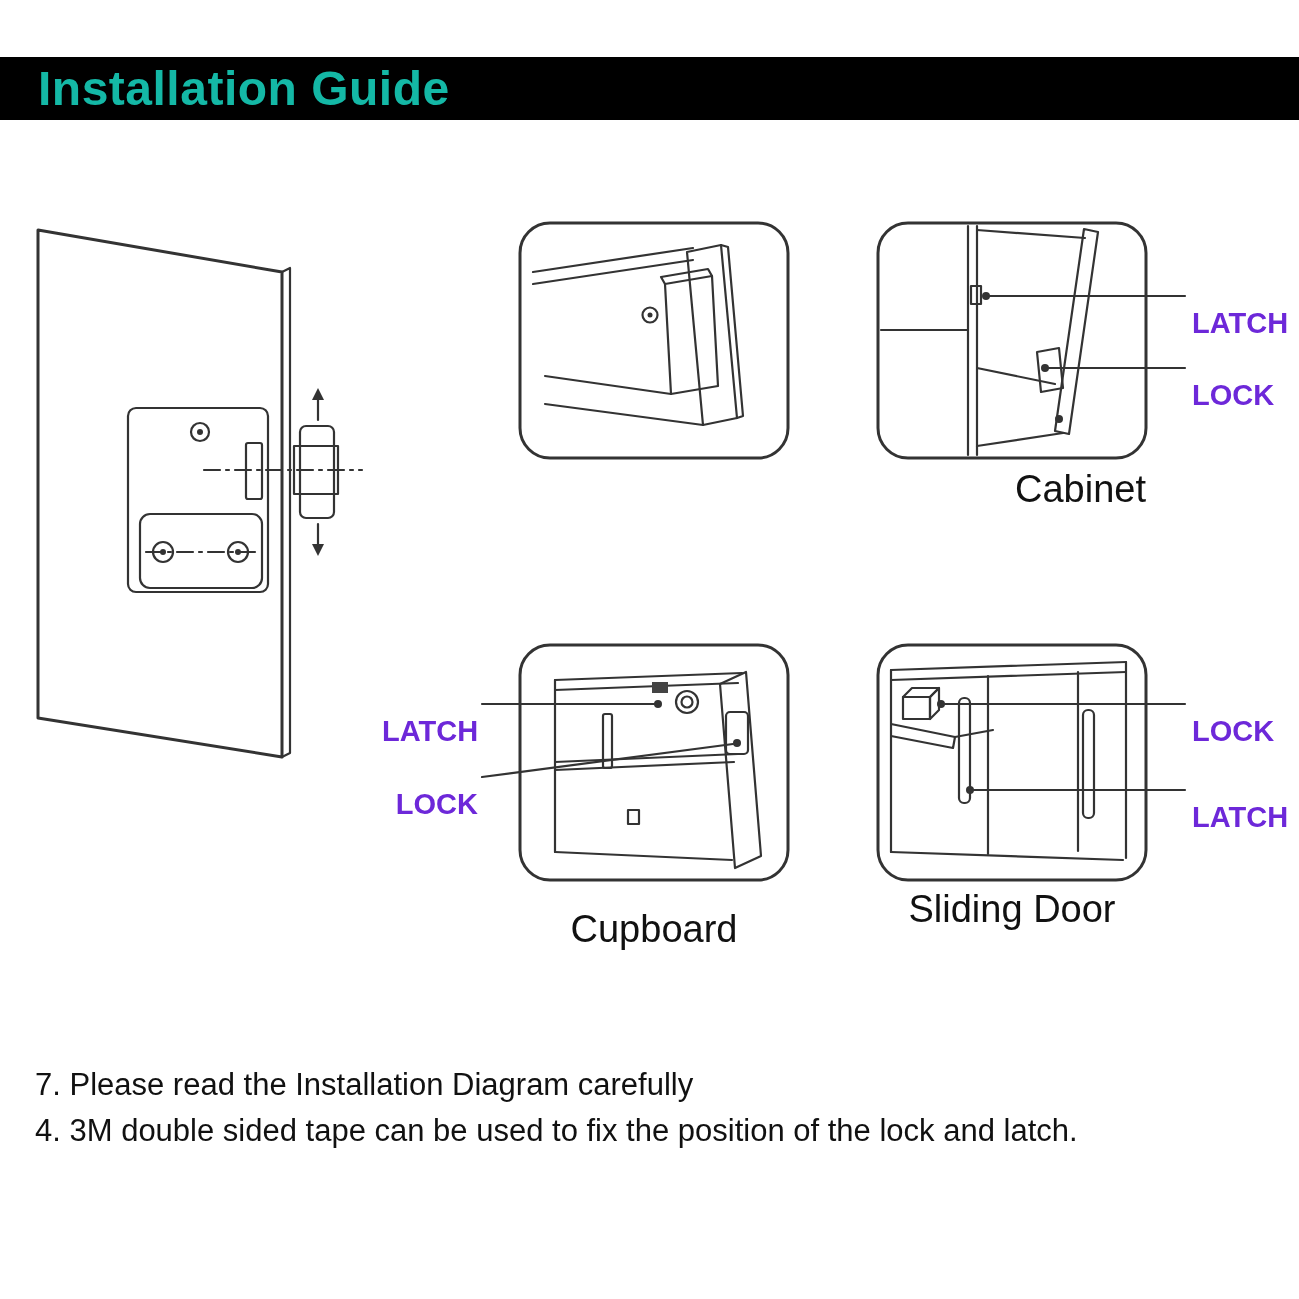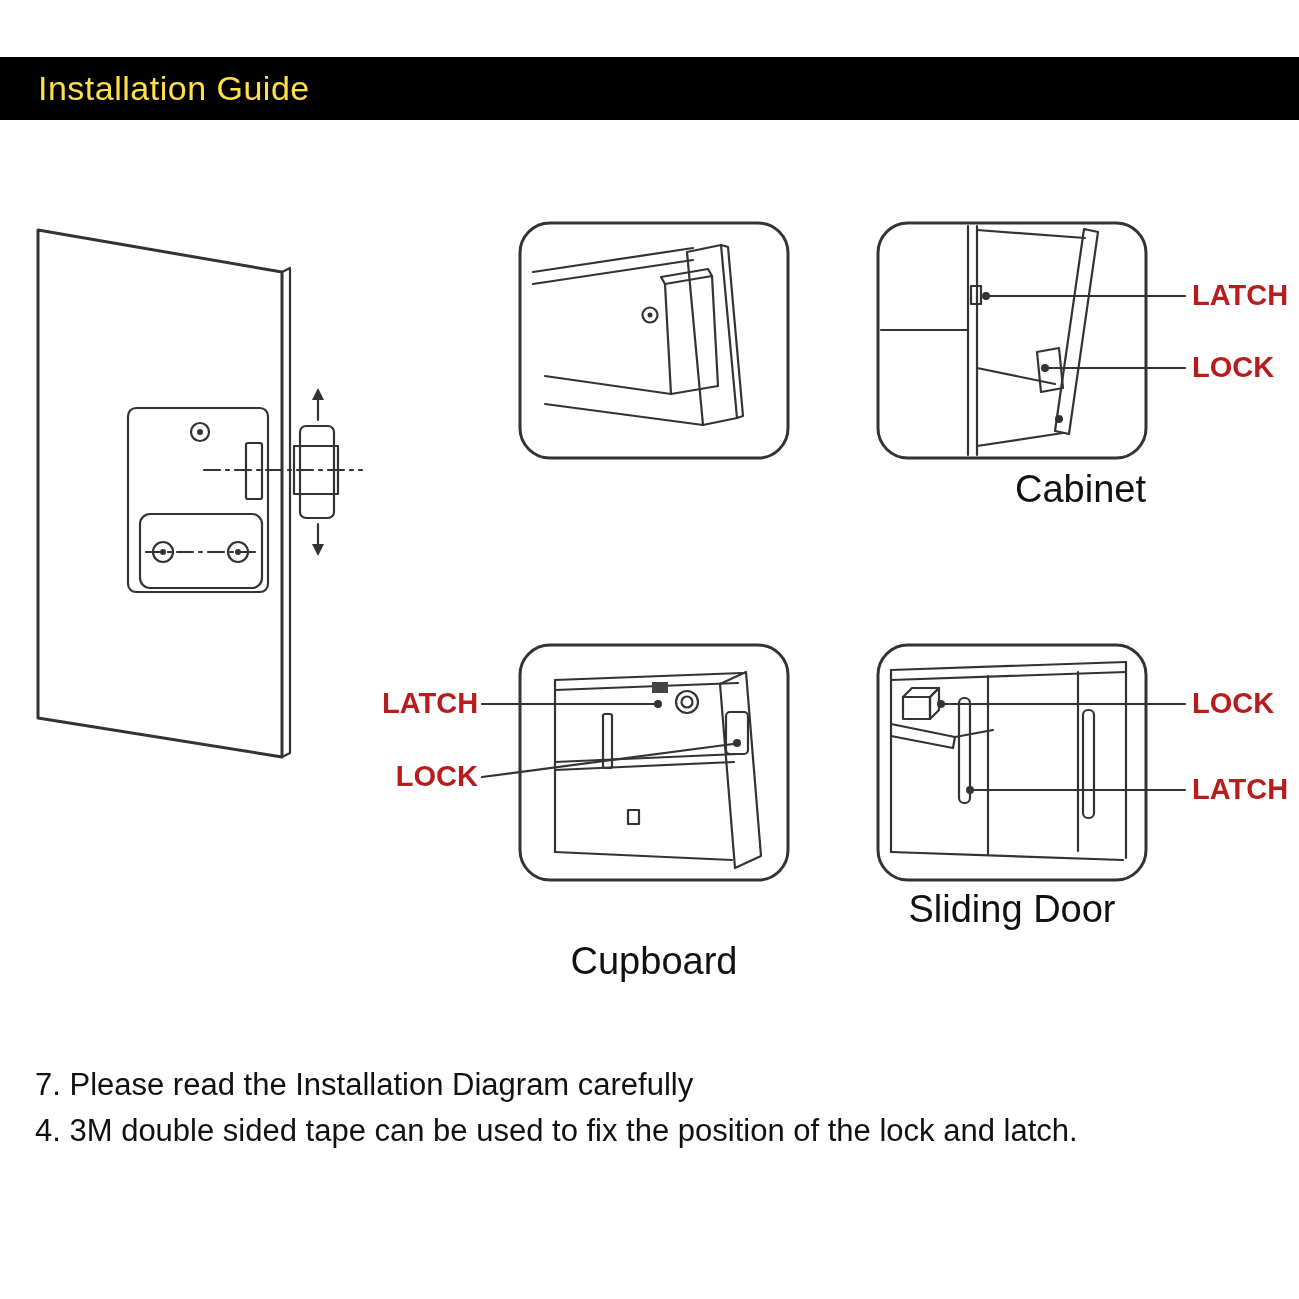--- a/index.html
+++ b/index.html
@@ -9,40 +9,40 @@
     font-family:"Liberation Sans", sans-serif;
     color:#111;
   }
   .canvas { position:relative; width:1299px; height:1299px; background:#fff; overflow:hidden; }
 
   .header-bar {
     position:absolute; left:0; top:57px; width:1299px; height:63px;
     background:#000; display:flex; align-items:center;
   }
   .header-title {
-    color:#fde047; font-size:34px; font-weight:normal; padding-left:38px; letter-spacing:.5px;
+    color:#14b8a6; font-size:48px; font-weight:bold; padding-left:38px; letter-spacing:.5px;
   }
 
   svg { position:absolute; overflow:visible; }
   .ln { stroke:#333; fill:none; stroke-width:2.2; stroke-linejoin:round; stroke-linecap:round; }
   .bd { stroke-width:3; }
   .dot { fill:#333; stroke:none; }
   .dashdot { stroke-dasharray:16 6 3 6; }
   .solidfill { fill:#444; stroke:none; }
 
   .panel-caption {
     position:absolute; font-size:38px; color:#111; text-align:center; white-space:nowrap;
   }
   .cap-drawer   { left:520px; top:468px; width:268px; }
   .cap-cabinet  { left:878px; top:468px; width:268px;text-align:right; }
-  .cap-cupboard { left:520px; top:940px; width:268px; }
+  .cap-cupboard { left:520px; top:908px; width:268px; }
   .cap-sliding  { left:858px; top:888px; width:308px; }
 
   .callout {
-    position:absolute; font-size:29px; font-weight:bold; color:#b91c1c; white-space:nowrap;
+    position:absolute; font-size:29px; font-weight:bold; color:#6d28d9; white-space:nowrap;margin-top:28px;
   }
   .co-cab-latch { left:1192px; top:279px; }
   .co-cab-lock  { left:1192px; top:351px; }
   .co-cup-latch { left:382px; top:687px; width:96px; text-align:right; }
   .co-cup-lock  { left:382px; top:760px; width:96px; text-align:right; }
   .co-sl-lock   { left:1192px; top:687px; }
   .co-sl-latch  { left:1192px; top:773px; }
 
   .instructions {
     position:absolute; left:35px; top:1062px; width:1240px;

